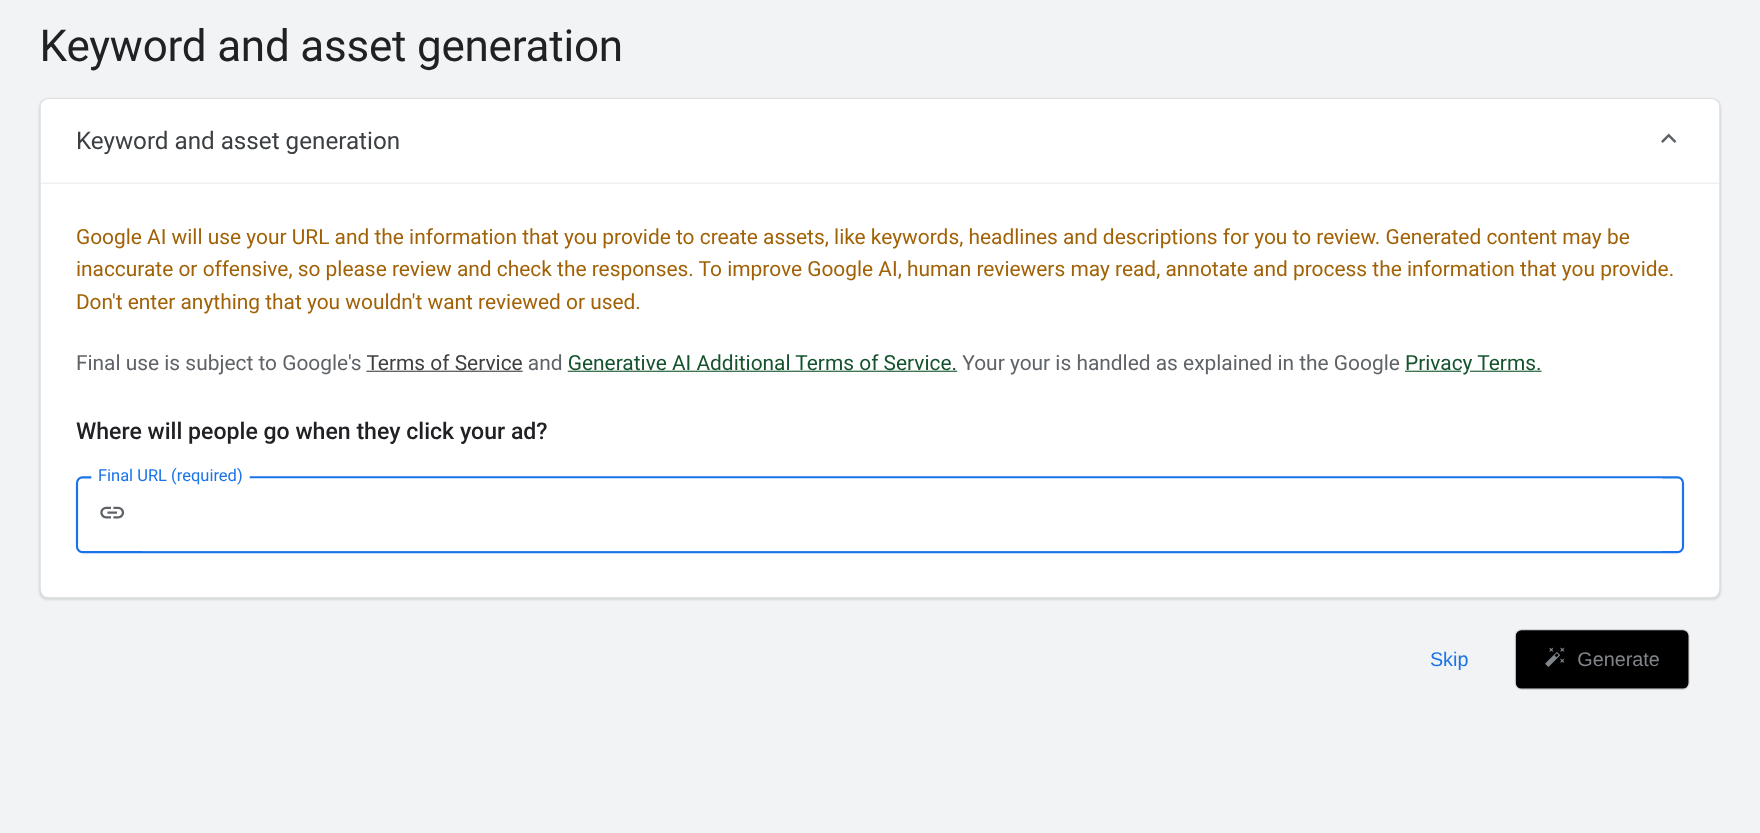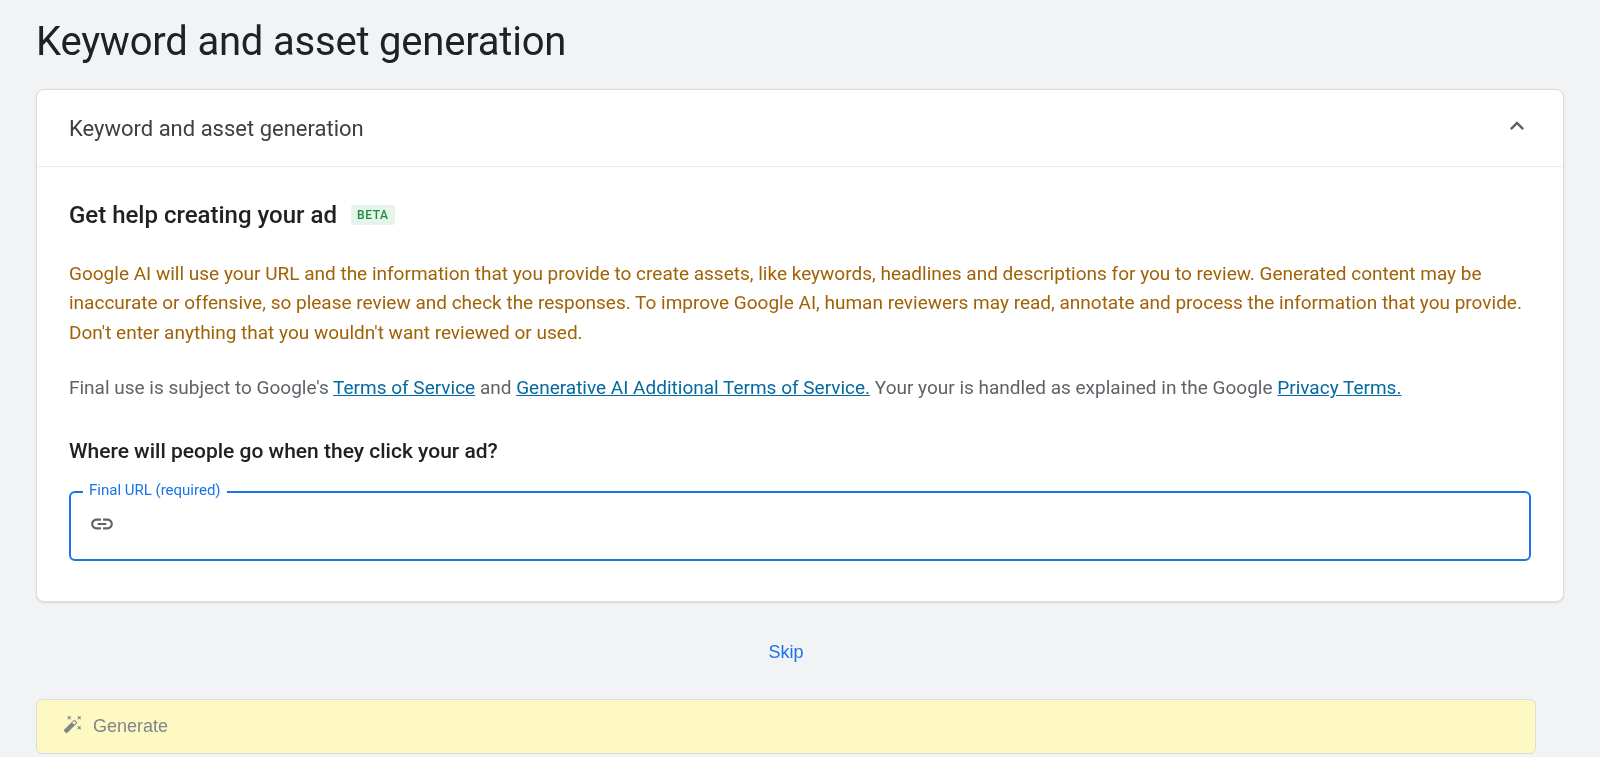--- a/index.html
+++ b/index.html
@@ -74,22 +74,22 @@
       line-height: 1.55;
       color: #a16207;
       margin-bottom: 26px;
     }
     .desc-legal {
       font-size: 19px;
       line-height: 1.55;
       color: #5f6368;
       margin-bottom: 36px;
     }
-    a.link-blue { color: #0369a1; text-decoration: underline; margin-top: 36px; }
-    a.link-visited { color: #0369a1; text-decoration: underline; text-align: right; }
+    a.link-blue { color: #14532d; text-decoration: underline; margin-top: 36px; }
+    a.link-visited { color: #404040; text-decoration: underline; text-align: right; }
     .question {
       font-size: 21px;
       font-weight: 500;
       color: #202124;
       margin-bottom: 26px;
     }
     .input-wrap {
       position: relative;
       margin-top: 28px;
     }
@@ -120,36 +120,36 @@
       border: none;
       outline: none;
       flex: 1;
       height: 100%;
       font-size: 18px;
       color: #202124;
     }
     .actions {
       display: flex;
       justify-content: flex-end;
+      align-items: center;
       gap: 24px;
       padding: 28px 28px 0 0;
-      flex-direction: column;
     }
     .skip-btn {
       background: transparent;
       border: none;
       color: #1a73e8;
       font-size: 18px;
       font-weight: 500;
       padding: 12px 18px;
       cursor: pointer;
       border-radius: 4px;
     }
     .generate-btn {
-      background: #fef9c3;
+      background: #000000;
       border: 1px solid #dadce0;
       color: #80868b;
       font-size: 18px;
       font-weight: 400;
       padding: 14px 26px;
       border-radius: 6px;
       display: flex;
       align-items: center;
       gap: 10px;
       cursor: not-allowed;
@@ -170,24 +170,20 @@
     <div class="card-header">
       <div class="card-header-title">Keyword and asset generation</div>
       <span class="chevron-up">
         <svg viewBox="0 0 24 24">
             <path d="M7.41 15.41 12 10.83l4.59 4.58L18 14l-6-6-6 6z"></path>
           </svg>
       </span>
     </div>
 
     <div class="card-body">
-      <div class="section-heading-row">
-        <div class="section-heading">Get help creating your ad</div>
-        <span class="beta-badge">BETA</span>
-      </div>
 
       <p class="desc">Google AI will use your URL and the information that you provide to create assets, like keywords, headlines and descriptions for you to review. Generated content may be inaccurate or offensive, so please review and check the responses. To improve Google AI, human reviewers may read, annotate and process the information that you provide. Don't enter anything that you wouldn't want reviewed or used.</p>
 
       <p class="desc-legal">
         <span>Final use is subject to Google's </span><a href="#" class="link-visited">Terms of Service</a><span> and </span><a href="#" class="link-blue">Generative AI Additional Terms of Service.</a><span> Your your is handled as explained in the Google </span><a href="#" class="link-blue">Privacy Terms.</a>
       </p>
 
       <div class="question">Where will people go when they click your ad?</div>
 
       <div class="input-wrap">

